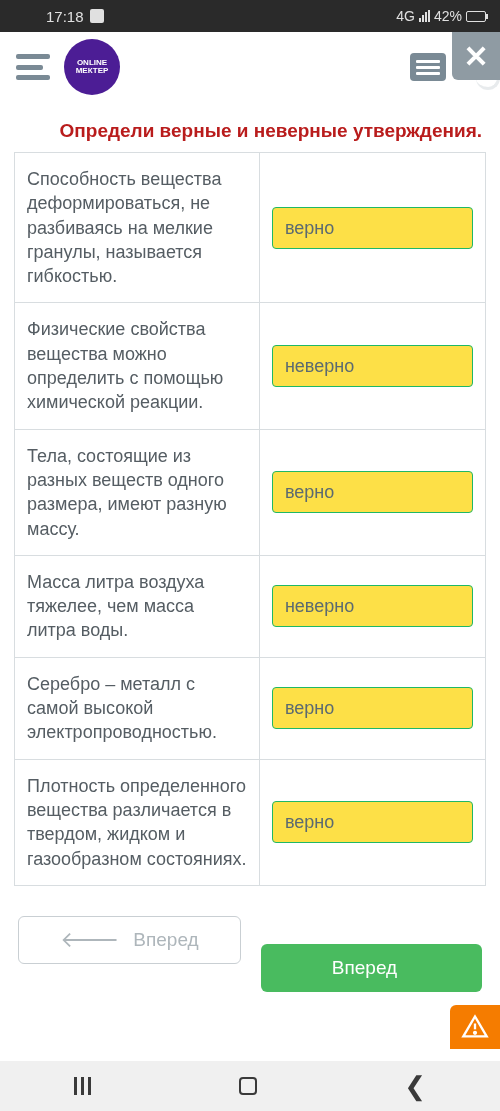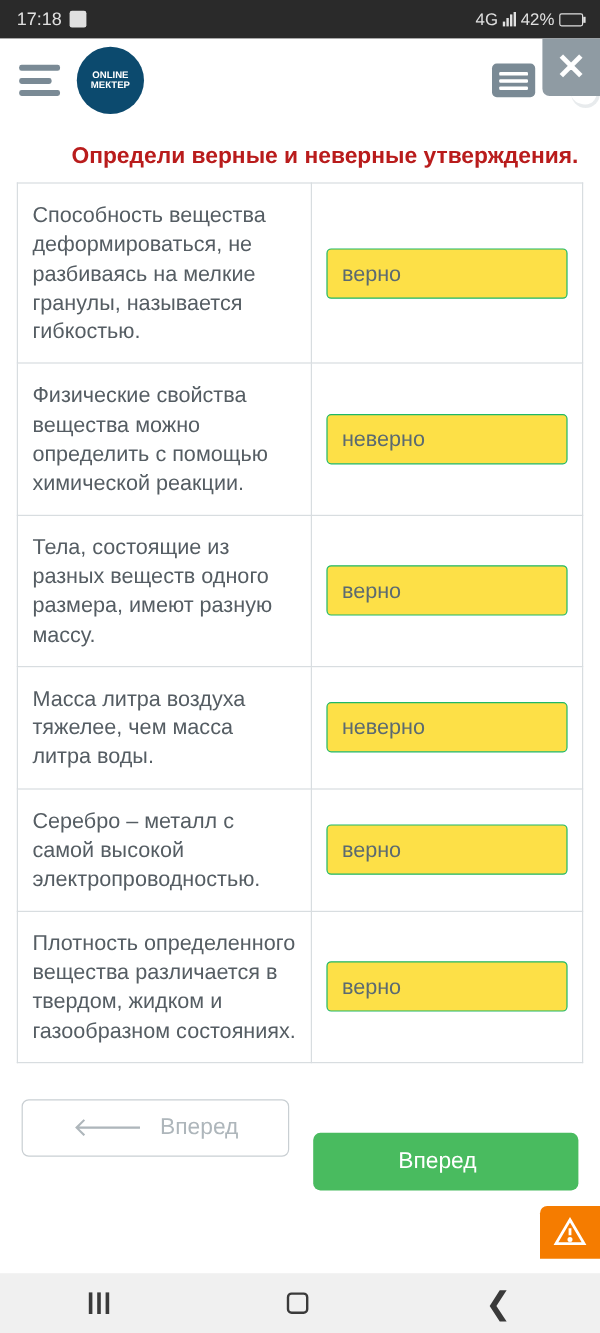--- a/index.html
+++ b/index.html
@@ -14,21 +14,21 @@
   .status-bar {
     height: 32px;
     background: #2a2a2a;
     color: #e0e0e0;
     display: flex;
     align-items: center;
     padding: 0 14px;
     font-size: 15px;
     justify-content: space-between;
   }
-  .status-left { display: flex; align-items: center; gap: 6px; }
+  .status-left { display: flex; align-items: center; gap: 6px; margin-left: 32px; }
   .status-right { display: flex; align-items: center; gap: 4px; font-size: 14px; justify-content: center; }
   .status-sq { width:14px; height:14px; background:#e0e0e0; display:inline-block; border-radius:2px; }
   .bars { display:inline-flex; align-items:flex-end; gap:1px; height:12px; }
   .bars span { width:2px; background:#e0e0e0; }
   .bars span:nth-child(1){height:4px} .bars span:nth-child(2){height:7px}
   .bars span:nth-child(3){height:10px} .bars span:nth-child(4){height:12px}
   .batt { width:20px; height:11px; border:1px solid #e0e0e0; border-radius:2px; position:relative; }
   .batt::after { content:''; position:absolute; right:-3px; top:2px; width:2px; height:5px; background:#e0e0e0; }
   .batt .fill { background:#e0e0e0; height:100%; width:42%; }
 
@@ -38,21 +38,21 @@
     align-items: center;
     padding: 0 16px;
     gap: 14px;
     position: relative;
   }
   .hamburger { width: 34px; height: 26px; display:flex; flex-direction:column; justify-content:space-between; }
   .hamburger span { height:5px; background:#7a8a95; border-radius:2px; }
   .hamburger span:nth-child(2){ width:78%; }
   .logo {
     width: 56px; height: 56px; border-radius: 50%;
-    background: #0c4a6e;
+    background: #4c1d95;
     display:flex; align-items:center; justify-content:center;
     color:#fff; font-size:8px; line-height:1.05; text-align:center; font-weight:600;
   }
   .header-spacer { flex:1; }
   .list-icon {
     width:36px; height:28px; background:#7a8a95; border-radius:4px;
     display:flex; flex-direction:column; justify-content:center; gap:3px; padding:5px 6px;
     margin-right: 38px;
   }
   .list-icon span { height:3px; background:#fff; border-radius:1px; }

